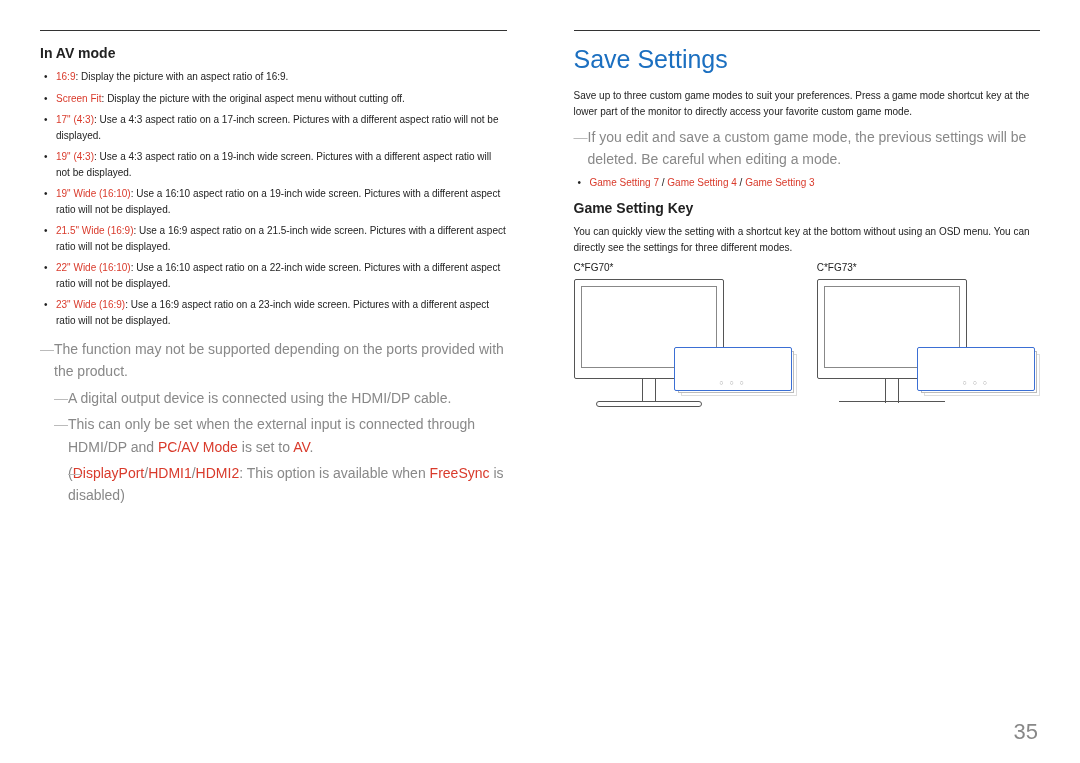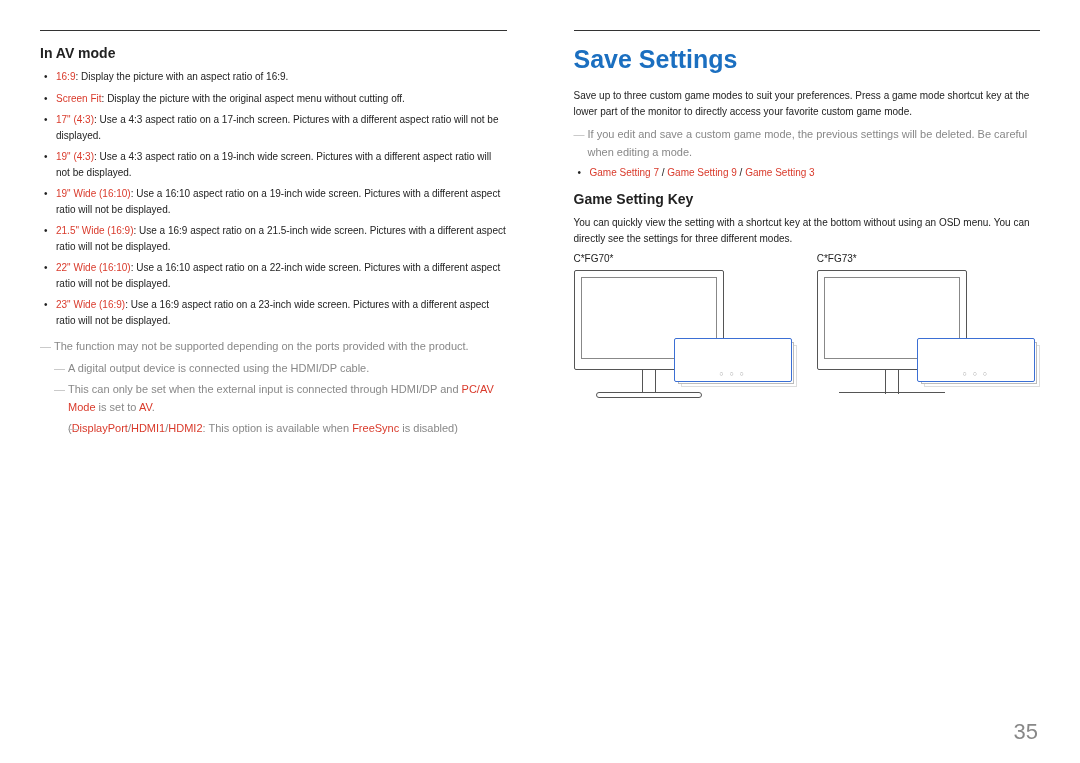--- a/index.html
+++ b/index.html
@@ -26,21 +26,21 @@
     margin-bottom: 14px;
   }
   h3.section {
     font-size: 14px;
     font-weight: 600;
     color: #222;
     margin: 0 0 8px 0;
   }
   h2.blue {
     font-size: 25px;
-    font-weight: 700;
+    font-weight: 400;
     color: #1b6fc0;
     margin: 0 0 14px 0;
   }
   ul.bullets {
     list-style: none;
     padding-left: 16px;
     margin-bottom: 10px;
   }
   ul.bullets li {
     font-size: 10px;
@@ -51,21 +51,21 @@
   }
   ul.bullets li::before {
     content: "•";
     position: absolute;
     left: -12px;
     top: 0;
     color: #222;
   }
   .hl { color: #d93a2b; }
   .note {
-    font-size: 11px;
+    font-size: 14px;
     color: #888;
     line-height: 1.6;
     position: relative;
     padding-left: 14px;
     margin-bottom: 4px;
   }
   .note::before {
     content: "―";
     position: absolute;
     left: 0;
@@ -208,21 +208,21 @@
     </div>
   </div>
 
   <div class="col">
     <hr class="rule">
     <h2 class="blue">Save Settings</h2>
     <p class="body">Save up to three custom game modes to suit your preferences. Press a game mode shortcut key at the lower part of the monitor to directly access your favorite custom game mode.</p>
     <div class="note">If you edit and save a custom game mode, the previous settings will be deleted. Be careful when editing a mode.</div>
     <ul class="bullets">
       <li>
-        <span class="hl">Game Setting 7</span><span> / </span><span class="hl">Game Setting 9</span><span> / </span><span class="hl">Game Setting 3</span>
+        <span class="hl">Game Setting 7</span><span> / </span><span class="hl">Game Setting 4</span><span> / </span><span class="hl">Game Setting 3</span>
       </li>
     </ul>
     <h3 class="section" style="margin-top:10px">Game Setting Key</h3>
     <p class="body">You can quickly view the setting with a shortcut key at the bottom without using an OSD menu. You can directly see the settings for three different modes.</p>
 
     <div class="diagram-row">
       <div class="diagram-col">
         <div class="diagram-label">C*FG70*</div>
         <div class="monitor-wrap">
           <div class="monitor">

